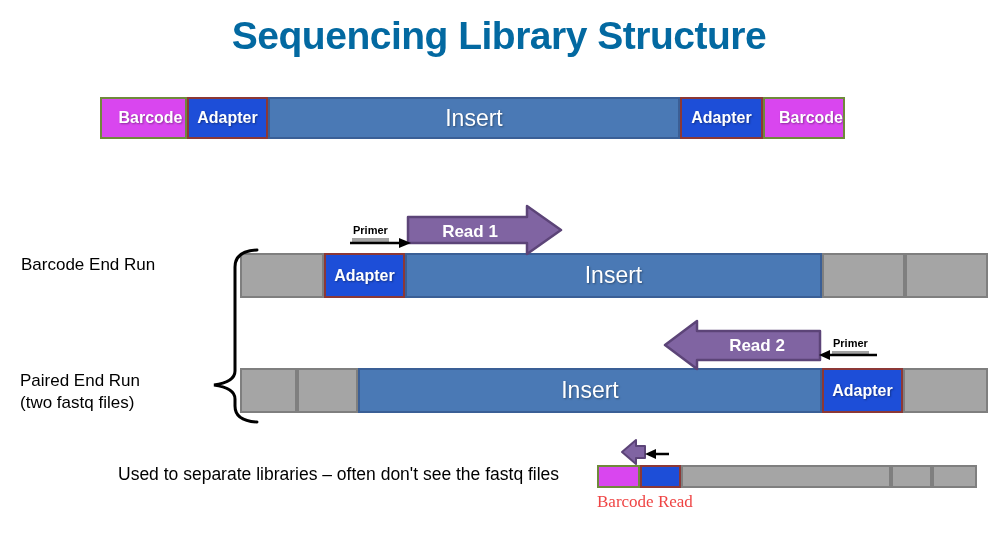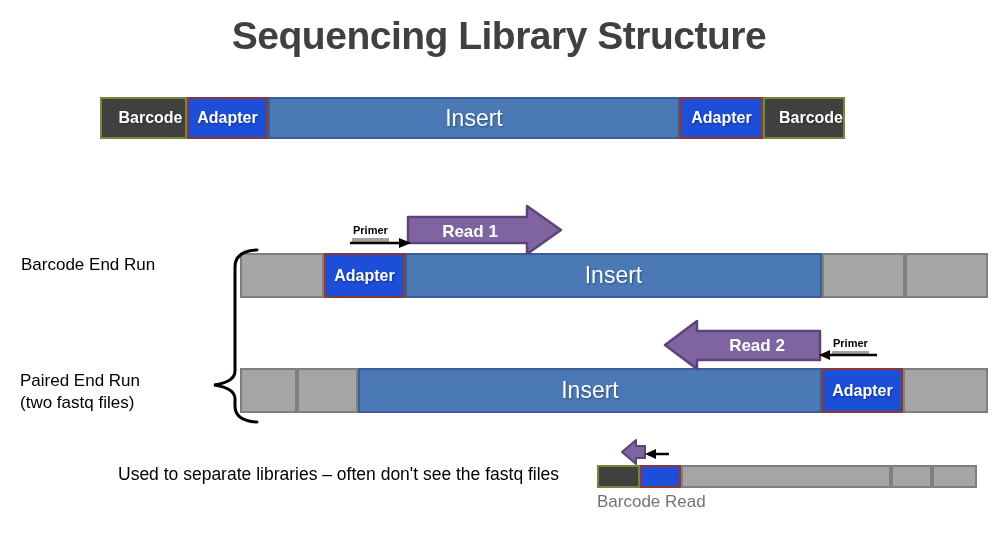--- a/index.html
+++ b/index.html
@@ -2,37 +2,37 @@
 <html><head>
 <meta charset="utf-8">
 <style>
   html,body{margin:0;padding:0;background:#fff;}
   .stage{
     position:relative;width:998px;height:544px;background:#ffffff;overflow:hidden;
     font-family:"Liberation Sans",sans-serif;color:#111;
   }
   .title{
     position:absolute;left:0;top:14px;width:100%;text-align:center;
-    font-size:39px;font-weight:700;letter-spacing:-0.5px;color:#404040;
+    font-size:39px;font-weight:700;letter-spacing:-0.5px;color:#0369a1;
   }
   .bar{position:absolute;display:flex;}
   .seg{
     box-sizing:border-box;border:2px solid #7F7F7F;background:#A5A5A5;
     display:flex;align-items:center;justify-content:center;
     color:#fff;overflow:hidden;
   }
-  .seg.green{background:#404040;border-color:#6F8A3B;padding-left:14px;}
+  .seg.green{background:#d946ef;border-color:#6F8A3B;padding-left:14px;}
   .seg.red{background:#1d4ed8;border-color:#8C3836;}
   .seg.blue{background:#4A79B5;border-color:#3A5F96;}
   .seg.gray{background:#A5A5A5;border-color:#7F7F7F;}
   .lbl-sm{font-size:16px;font-weight:700;text-shadow:1px 1px 2px rgba(0,0,0,.35);}
   .lbl-lg{font-size:23px;font-weight:400;text-shadow:1px 1px 2px rgba(0,0,0,.35);}
   .runlab{position:absolute;font-size:17px;line-height:22px;color:#000;}
   .note{position:absolute;left:118px;top:464px;font-size:17.5px;color:#000;}
-  .bcread{position:absolute;left:597px;top:492px;font-size:17px;color:#737373;}
+  .bcread{position:absolute;left:597px;top:492px;font-size:17px;color:#ef4444;font-family:Liberation Serif, serif;}
   .primer{
     position:absolute;font-size:11px;font-weight:700;color:#000;
     border-bottom:4px solid #a3a3a3;line-height:13px;padding:0 1px 1px 1px;
   }
   .overlay{position:absolute;left:0;top:0;pointer-events:none;}
   .read-text{
     fill:#ffffff;font-family:"Liberation Sans",sans-serif;
     font-size:17px;font-weight:700;text-anchor:middle;
   }
 </style>

